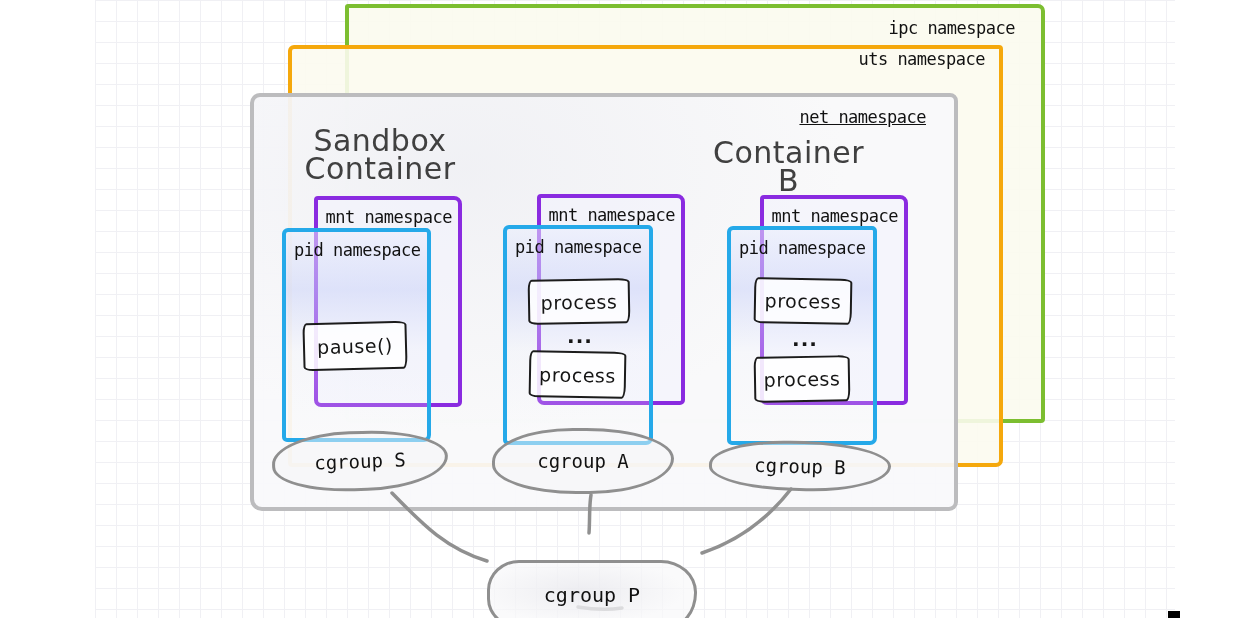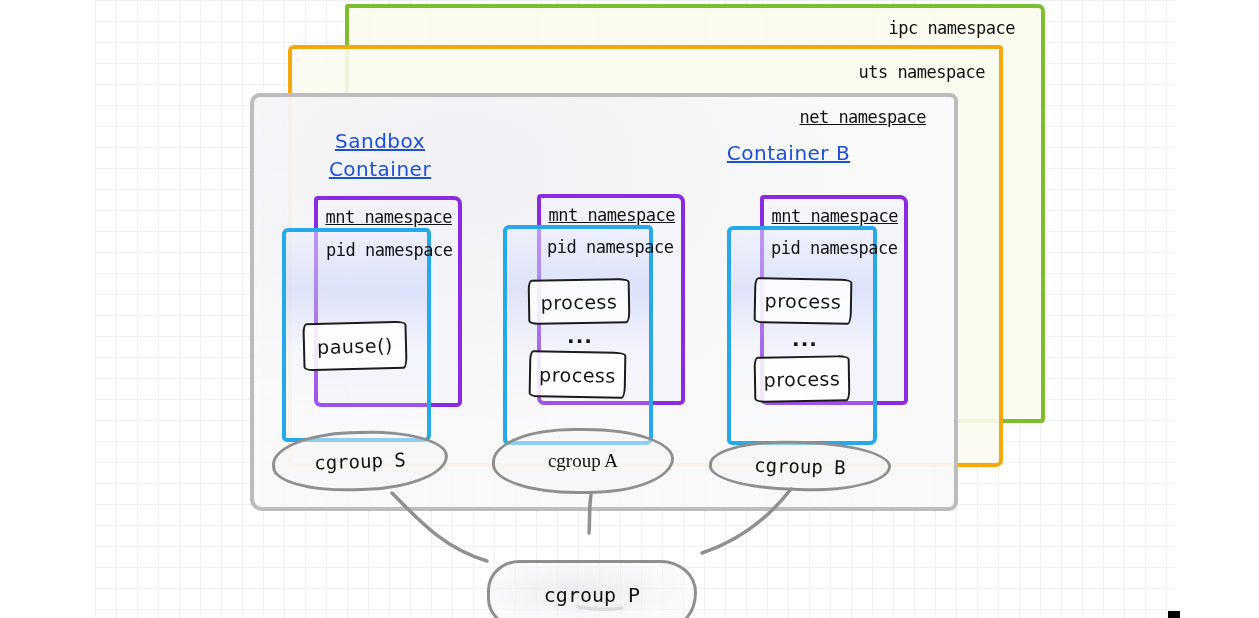--- a/index.html
+++ b/index.html
@@ -22,33 +22,33 @@
     background:rgba(251,251,238,0.88); }
   .box-uts { left:288px; top:45px; width:715px; height:422px;
     border:4px solid #f5a80c; border-radius:6px 4px 7px 4px;
     background:rgba(252,251,240,0.9); }
   .box-net { left:250px; top:93px; width:708px; height:418px;
     border:4px solid #bcbcbe; border-radius:10px 8px 9px 12px;
     background:
       radial-gradient(ellipse at 30% 18%, rgba(233,234,240,0.55), transparent 55%),
       rgba(249,249,251,0.93); }
 
-  .ctitle { position:absolute; font-size:20px; color:#1d4ed8; text-align:center;
-    line-height:28px; letter-spacing:0.5px;text-decoration:underline; }
+  .ctitle { position:absolute; font-size:30px; color:#404040; text-align:center;
+    line-height:28px; letter-spacing:0.5px; }
 
   .mnt-box { position:absolute; border:4px solid #8a2be0;
     border-radius:4px 8px 5px 7px; background:rgba(242,242,253,0.55); }
-  .mnt-box .ns-label { top:7px; right:6px;text-decoration:underline; }
+  .mnt-box .ns-label { top:7px; right:6px; }
 
   .pid-box { position:absolute; border:4px solid #25a9e9;
     border-radius:6px 5px 7px 5px;
     background:linear-gradient(180deg,
       rgba(233,237,253,0.55) 0%, rgba(203,211,249,0.55) 28%,
       rgba(240,243,253,0.3) 58%, rgba(255,255,255,0.12) 100%); }
-  .pid-box .ns-label { top:8px; left:8px;margin-left:32px; }
+  .pid-box .ns-label { top:8px; left:8px; }
 
   .proc { position:absolute; border:2px solid #1c1c1c; background:rgba(255,255,255,0.85);
     border-radius:4px 12px 4px 10px / 10px 4px 12px 4px;
     display:flex; align-items:center; justify-content:center;
     font-size:19px; color:#151515; letter-spacing:0.5px; }
 
   .dots { position:absolute; font-size:20px; font-weight:bold; color:#151515;
     text-align:center; letter-spacing:1px; }
 
   .cg-ellipse { position:absolute; border:3px solid #8f8f8f;
@@ -76,21 +76,21 @@
 
 <div id="stage">
 
   <div class="grid"></div>
 
   <div class="ns-box box-ipc">
     <span class="ns-label" style="top:10px; right:26px;">ipc namespace</span>
   </div>
 
   <div class="ns-box box-uts">
-    <span class="ns-label" style="top:13px; right:14px;">uts namespace</span>
+    <span class="ns-label" style="top:0; right:14px;">uts namespace</span>
   </div>
 
   <div class="ns-box box-net">
     <span class="ns-label" style="top:10px; right:28px;text-decoration:underline;">net namespace</span>
   </div>
 
   <div class="ctitle" style="left:298px; top:127px; width:164px;">
     <div>Sandbox</div>
     <div>Container</div>
   </div>
@@ -115,21 +115,21 @@
   <div class="pid-box" style="left:503px; top:225px; width:150px; height:220px;">
     <span class="ns-label">pid namespace</span>
   </div>
 
   <div class="proc" style="left:528px; top:279px; width:102px; height:45px; transform:rotate(-1deg);">process</div>
 
   <div class="dots" style="left:558px; top:324px; width:44px;">...</div>
 
   <div class="proc" style="left:529px; top:351px; width:97px; height:47px; transform:rotate(1deg);">process</div>
 
-  <div class="cg-ellipse ellipse-round" style="left:492px; top:428px; width:182px; height:66px;font-family:Liberation Serif, serif;">cgroup A</div>
+  <div class="cg-ellipse ellipse-round" style="left:492px; top:428px; width:182px; height:66px;">cgroup A</div>
 
   <div class="ctitle" style="left:706px; top:139px; width:165px;">Container B</div>
 
   <div class="mnt-box" style="left:760px; top:195px; width:148px; height:210px;">
     <span class="ns-label">mnt namespace</span>
   </div>
 
   <div class="pid-box" style="left:727px; top:226px; width:150px; height:219px;">
     <span class="ns-label">pid namespace</span>
   </div>

